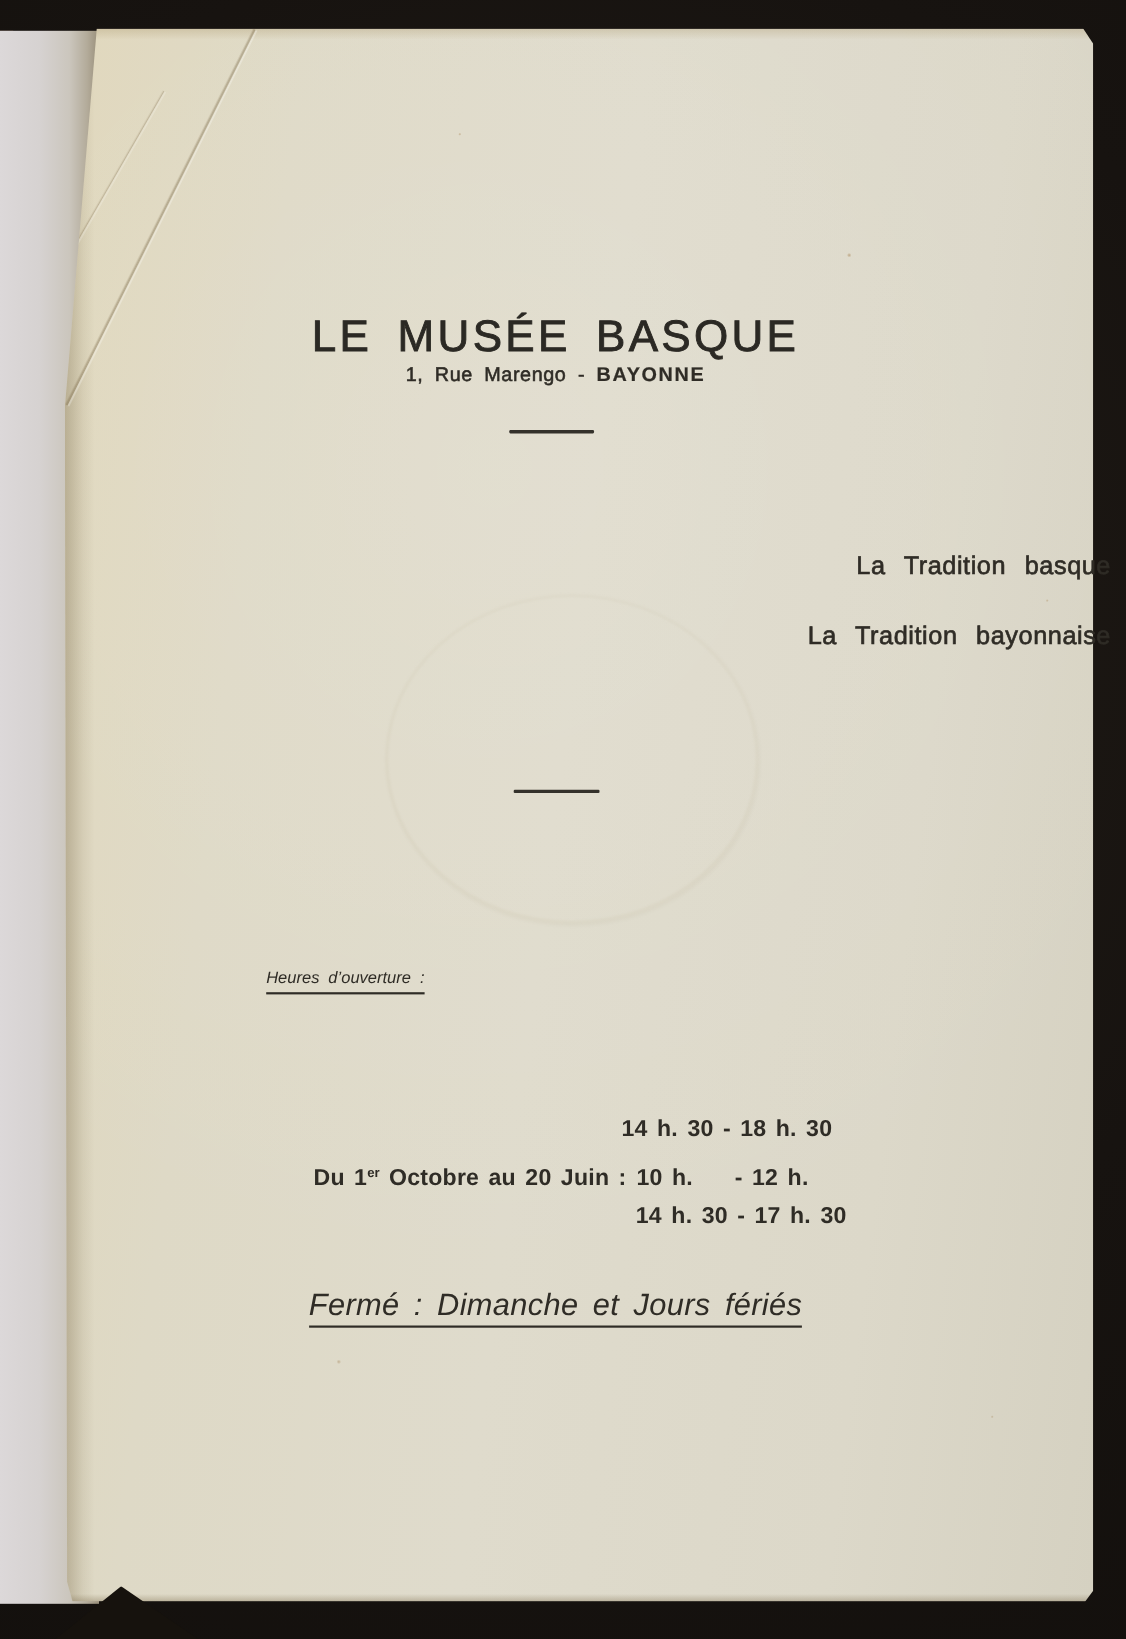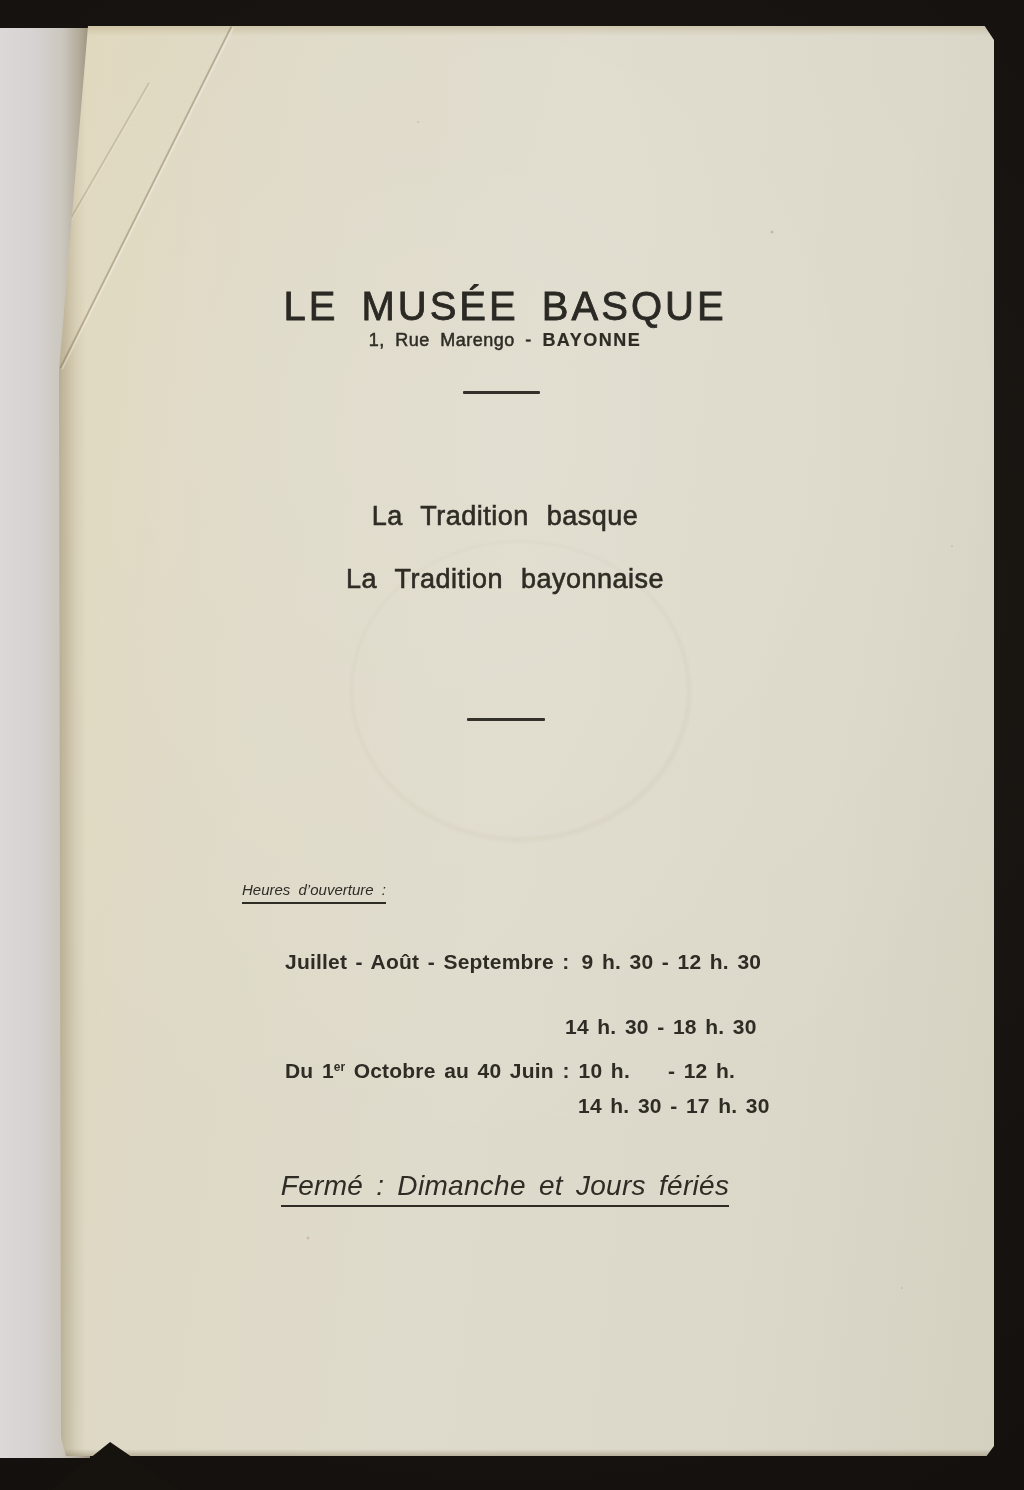--- a/index.html
+++ b/index.html
@@ -80,21 +80,21 @@
   .title{
     top:266px;font-size:40px;letter-spacing:3px;word-spacing:9px;
     color:#2b2924;margin-top:20px;-webkit-text-stroke:0.8px #2b2924;
   }
   .address{top:331px;font-size:18px;letter-spacing:.5px;word-spacing:5px;-webkit-text-stroke:.5px currentColor;}
   .addr-city{font-weight:bold;letter-spacing:1.5px;-webkit-text-stroke:.2px currentColor;}
   .rule{position:absolute;height:3px;background:#34312b;border-radius:1px;}
   .rule-1{left:463px;top:391px;width:77px;}
   .rule-2{left:467px;top:718px;width:78px;}
 
-  .subtitle{font-size:27px;letter-spacing:.5px;word-spacing:10px;-webkit-text-stroke:.6px currentColor;}
+  .subtitle{font-size:23px;letter-spacing:.5px;word-spacing:10px;text-align:right;-webkit-text-stroke:.6px currentColor;}
   .subtitle-1{top:503px;}
   .subtitle-2{top:566px;}
   .pelote{
     top:650px;font-size:37px;font-style:italic;font-weight:bold;
     word-spacing:3px;letter-spacing:0;
   }
 
   .hours-heading{
     top:882px;left:242px;font-size:15px;font-style:italic;word-spacing:4px;
   }
@@ -144,27 +144,24 @@
 
     <div class="line centered subtitle subtitle-1">La Tradition basque</div>
     <div class="line centered subtitle subtitle-2">La Tradition bayonnaise</div>
 
     <div class="rule rule-2"></div>
 
     <div class="line hours-heading">
       <span class="u">Heures d’ouverture :</span>
     </div>
 
-    <div class="line hours-line summer-1">
-      <span>Juillet - Août - Septembre :</span><span class="time">9 h. 30 - 12 h. 30</span>
-    </div>
     <div class="line hours-line summer-2">14 h. 30 - 18 h. 30</div>
 
     <div class="line hours-line winter-1">
-      <span><span>Du 1</span><sup>er</sup><span> Octobre au 40 Juin :</span></span><span class="t-open">10 h.</span><span class="t-close">- 12 h.</span>
+      <span><span>Du 1</span><sup>er</sup><span> Octobre au 20 Juin :</span></span><span class="t-open">10 h.</span><span class="t-close">- 12 h.</span>
     </div>
     <div class="line hours-line winter-2">14 h. 30 - 17 h. 30</div>
 
     <div class="line centered closed">
       <span class="u">Fermé : Dimanche et Jours fériés</span>
     </div>
 
   </div>
 
   <div class="bottom-wedge"></div>

